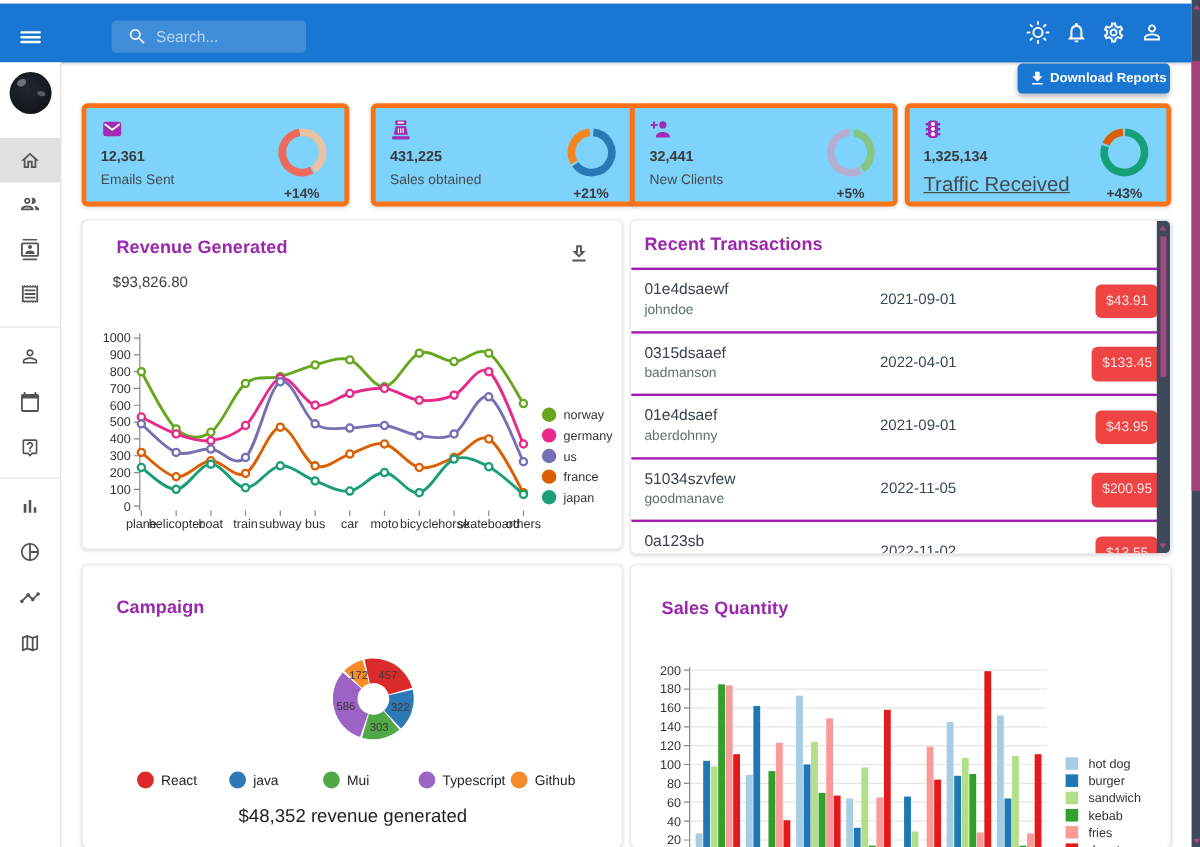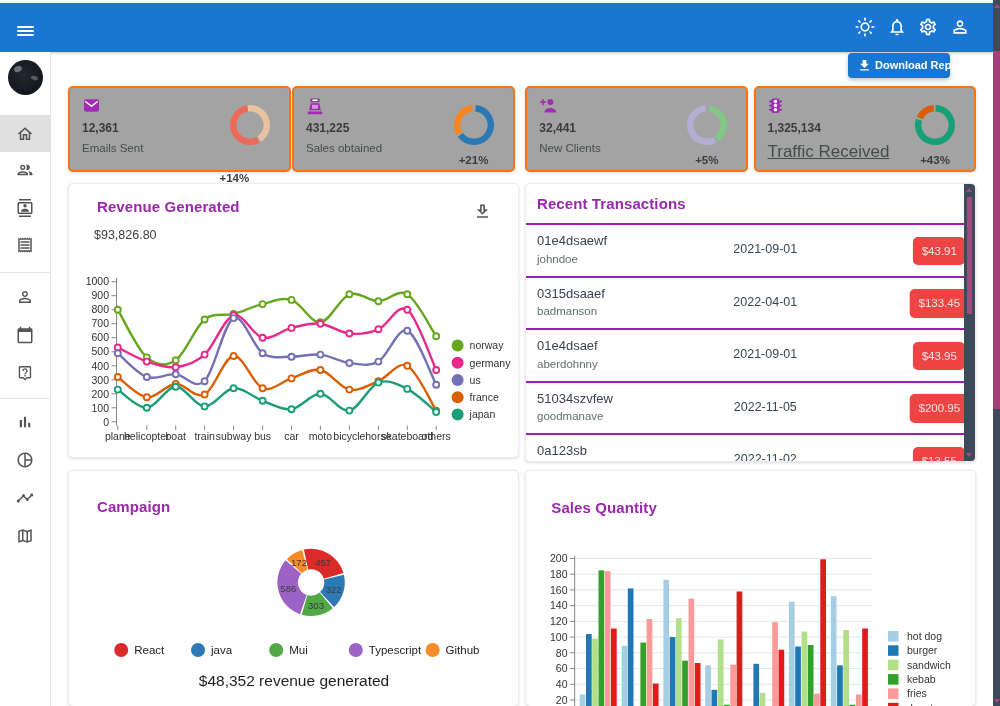--- a/index.html
+++ b/index.html
@@ -1,35 +1,41 @@
 <!DOCTYPE html>
 <html><head><meta charset="utf-8">
 <style>
 * { margin:0; padding:0; box-sizing:border-box; }
 html,body { width:1000px; height:706px; overflow:hidden; font-family:"Liberation Sans", sans-serif; background:#fff; }
 #page { position:relative; width:1000px; height:706px; }
 #navbar { position:absolute; left:0; top:3px; width:993px; height:49px; background:#1976d2; box-shadow:0 1px 3px rgba(0,0,0,.25); }
 #sidebar { position:absolute; left:0; top:52px; width:51px; height:654px; background:#fff; border-right:1px solid #e4e4e4; }
-.card { position:absolute; background:#a3a3a3; border:2px solid #f97316; border-radius:5px; box-shadow:0 1px 3px rgba(0,0,0,.14); }
+.card { position:absolute; background:#7dd3fc; border:4px solid #f97316; border-radius:5px; box-shadow:0 1px 3px rgba(0,0,0,.14); }
 .panel { position:absolute; background:#fff; border:1px solid #ececec; border-radius:5px; box-shadow:0 1px 3px rgba(0,0,0,.14); overflow:hidden; }
 .ptitle { font-size:15px; font-weight:bold; color:#9a27ae; letter-spacing:.1px; }
 .txrow { position:absolute; left:0; width:439px; height:52.5px; border-top:2px solid #a21caf; }
 .txid { position:absolute; left:10.7px; top:8px; font-size:13px; color:#3a4250; }
 .txuser { position:absolute; left:10.7px; top:27.5px; font-size:11.5px; color:#5f7268; }
 .txdate { position:absolute; left:164px; top:17px; width:150px; text-align:center; font-size:12.5px; color:#37474f; }
 .txbtn { position:absolute; left:413px; top:11.5px; transform:translateX(-50%); height:28.5px; padding:0 8.5px; background:#ef4444; color:#f6e3e3; font-size:11.5px; border-radius:5px; text-align:center; line-height:28.5px; }
 </style></head>
 <body>
 <div id="page">
   <div id="navbar">
     <div style="position:absolute;left:17px;top:22.5px;width:17px;height:11px;">
       <div style="height:2.4px;background:#fff;border-radius:1px;"></div>
       <div style="height:2.4px;background:#fff;border-radius:1px;margin-top:1.9px;"></div>
       <div style="height:2.4px;background:#fff;border-radius:1px;margin-top:1.9px;"></div>
     </div>
+    <div style="position:absolute;left:93px;top:14px;width:162px;height:27px;background:rgba(255,255,255,.17);border-radius:4px;">
+      <div style="position:absolute;left:13px;top:5px;"><svg width="17" height="17" viewBox="0 0 24 24" fill="#e8f1fb">
+            <path d="M15.5 14h-.79l-.28-.27C15.41 12.59 16 11.11 16 9.5 16 5.91 13.09 3 9.5 3S3 5.91 3 9.5 5.91 16 9.5 16c1.61 0 3.09-.59 4.23-1.57l.27.28v.79l5 4.99L20.49 19l-4.99-5zm-6 0C7.01 14 5 11.99 5 9.5S7.01 5 9.5 5 14 7.01 14 9.5 11.99 14 9.5 14z"></path>
+          </svg></div>
+      <div style="position:absolute;left:37px;top:6px;font-size:13px;color:rgba(255,255,255,.62);">Search...</div>
+    </div>
     <div style="position:absolute;left:855px;top:14px;"><svg width="20" height="20" viewBox="0 0 24 24" fill="none" stroke="#fff" stroke-width="2" stroke-linecap="round">
 <circle cx="12" cy="12" r="4.6"></circle>
 <line x1="12" y1="1.5" x2="12" y2="3.5"></line>
           <line x1="12" y1="20.5" x2="12" y2="22.5"></line>
 <line x1="1.5" y1="12" x2="3.5" y2="12"></line>
           <line x1="20.5" y1="12" x2="22.5" y2="12"></line>
 <line x1="4.6" y1="4.6" x2="6" y2="6"></line>
           <line x1="18" y1="18" x2="19.4" y2="19.4"></line>
 <line x1="4.6" y1="19.4" x2="6" y2="18"></line>
           <line x1="18" y1="6" x2="19.4" y2="4.6"></line>
@@ -80,41 +86,41 @@
         <path d="M12 2C6.48 2 2 6.48 2 12s4.48 10 10 10 10-4.48 10-10S17.52 2 12 2zm1 2.07c3.61.45 6.48 3.33 6.93 6.93H13V4.07zM4 12c0-4.06 3.07-7.44 7-7.93v15.86c-3.93-.49-7-3.87-7-7.93zm9 7.93V13h6.93c-.45 3.61-3.32 6.48-6.93 6.93z"></path>
       </svg>
 <svg style="position:absolute;left:15.75px;top:436.5px;" class="" width="18" height="18" viewBox="0 0 24 24" fill="#545454">
         <path d="M23 8c0 1.1-.9 2-2 2-.18 0-.35-.02-.51-.07l-3.56 3.55c.05.16.07.34.07.52 0 1.1-.9 2-2 2s-2-.9-2-2c0-.18.02-.36.07-.52l-2.55-2.55c-.16.05-.34.07-.52.07s-.36-.02-.52-.07l-4.55 4.56c.05.16.07.33.07.51 0 1.1-.9 2-2 2s-2-.9-2-2 .9-2 2-2c.18 0 .35.02.51.07l4.56-4.55C8.02 9.36 8 9.18 8 9c0-1.1.9-2 2-2s2 .9 2 2c0 .18-.02.36-.07.52l2.55 2.55c.16-.05.34-.07.52-.07s.36.02.52.07l3.55-3.56C19.02 8.35 19 8.18 19 8c0-1.1.9-2 2-2s2 .9 2 2z"></path>
       </svg>
 <svg style="position:absolute;left:15.75px;top:475.0px;" class="" width="18" height="18" viewBox="0 0 24 24" fill="#545454">
         <path d="M20.5 3l-.16.03L15 5.1 9 3 3.36 4.9c-.21.07-.36.25-.36.48V20.5c0 .28.22.5.5.5l.16-.03L9 18.9l6 2.1 5.64-1.9c.21-.07.36-.25.36-.48V3.5c0-.28-.22-.5-.5-.5zM10 5.47l4 1.4v11.66l-4-1.4V5.47zm-5 .99l3-1.01v11.7l-3 1.16V6.46zm14 11.08l-3 1.01V6.86l3-1.16v11.84z"></path>
       </svg>
   </div>
 
-  <div style="position:absolute;left:847.5px;top:53px;width:102px;height:24.6px;background:#1976d2;border-radius:4px;color:#fff;font-size:11px;font-weight:bold;box-shadow:0 2px 4px rgba(0,0,0,.25);white-space:nowrap;">
+  <div style="position:absolute;left:847.5px;top:53px;width:127px;height:24.6px;background:#1976d2;border-radius:4px;color:#fff;font-size:11px;font-weight:bold;box-shadow:0 2px 4px rgba(0,0,0,.25);white-space:nowrap;">
     <span style="position:absolute;left:9px;top:4.5px;"><svg width="15" height="15" viewBox="0 0 24 24" fill="#fff">
           <path d="M19 9h-4V3H9v6H5l7 7 7-7zM5 18v2h14v-2H5z"></path>
         </svg></span>
     <span style="position:absolute;left:27.5px;top:6px;">Download Reports</span>
   </div>
 
   <div class="card" style="left:68.0px;top:86px;width:222.5px;height:86px;">
 <div style="position:absolute;left:13px;top:10px;"><svg width="17" height="15" viewBox="0 0 24 22">
           <rect x="1" y="2" width="22" height="18" rx="3" fill="#a22bb5"></rect>
           <path d="M3.5 5.5L12 12l8.5-6.5" stroke="#fff" stroke-width="2.2" fill="none" stroke-linecap="round" stroke-linejoin="round"></path>
         </svg></div>
 <div style="position:absolute;left:12px;top:33px;font-size:12px;font-weight:bold;color:#3b3b3b;">12,361</div>
 <div style="position:absolute;left:12px;top:53.5px;font-size:11.5px;color:#454c4c;">Emails Sent</div>
 <svg style="position:absolute;left:157.5px;top:14.6px;" width="44" height="44" viewBox="0 0 44 44">
         <path d="M19.66 5.36A16.8 16.8 0 0 1 31.15 36.09" fill="none" stroke="#e9c3a1" stroke-width="6.4"></path>
 <path d="M29.89 36.83A16.8 16.8 0 1 1 19.66 5.36" fill="none" stroke="#ed6a5b" stroke-width="6.4"></path>
       </svg>
-<div style="position:absolute;left:149.5px;top:65.5px;width:60px;font-size:11.5px;font-weight:600;color:#3c3c3c;margin-top:18px;">+14%</div>
+<div style="position:absolute;left:149.5px;top:65.5px;width:60px;text-align:center;font-size:11.5px;font-weight:600;color:#3c3c3c;">+14%</div>
 </div>
-<div class="card" style="left:292px;top:86px;width:222.5px;height:86px;padding-left:20px;">
+<div class="card" style="left:309px;top:86px;width:222.5px;height:86px;padding-left:20px;">
 <div style="position:absolute;left:13px;top:10px;"><svg width="16" height="17" viewBox="0 0 16 17">
 <rect x="3.4" y="0.4" width="9.2" height="3.8" rx="0.9" fill="#a22bb5"></rect>
 <rect x="5.3" y="1.5" width="5.4" height="1.4" rx="0.5" fill="#fff"></rect>
 <path d="M3.7 5.3 h8.6 l1.6 7 h-11.8 z" fill="#a22bb5"></path>
 <g stroke="#fff" stroke-width="1">
             <line x1="6" y1="6.8" x2="6" y2="10.8"></line>
             <line x1="8" y1="6.8" x2="8" y2="10.8"></line>
             <line x1="10" y1="6.8" x2="10" y2="10.8"></line>
           </g>
 <rect x="0.7" y="13.5" width="14.6" height="2.8" rx="1" fill="#a22bb5"></rect>

